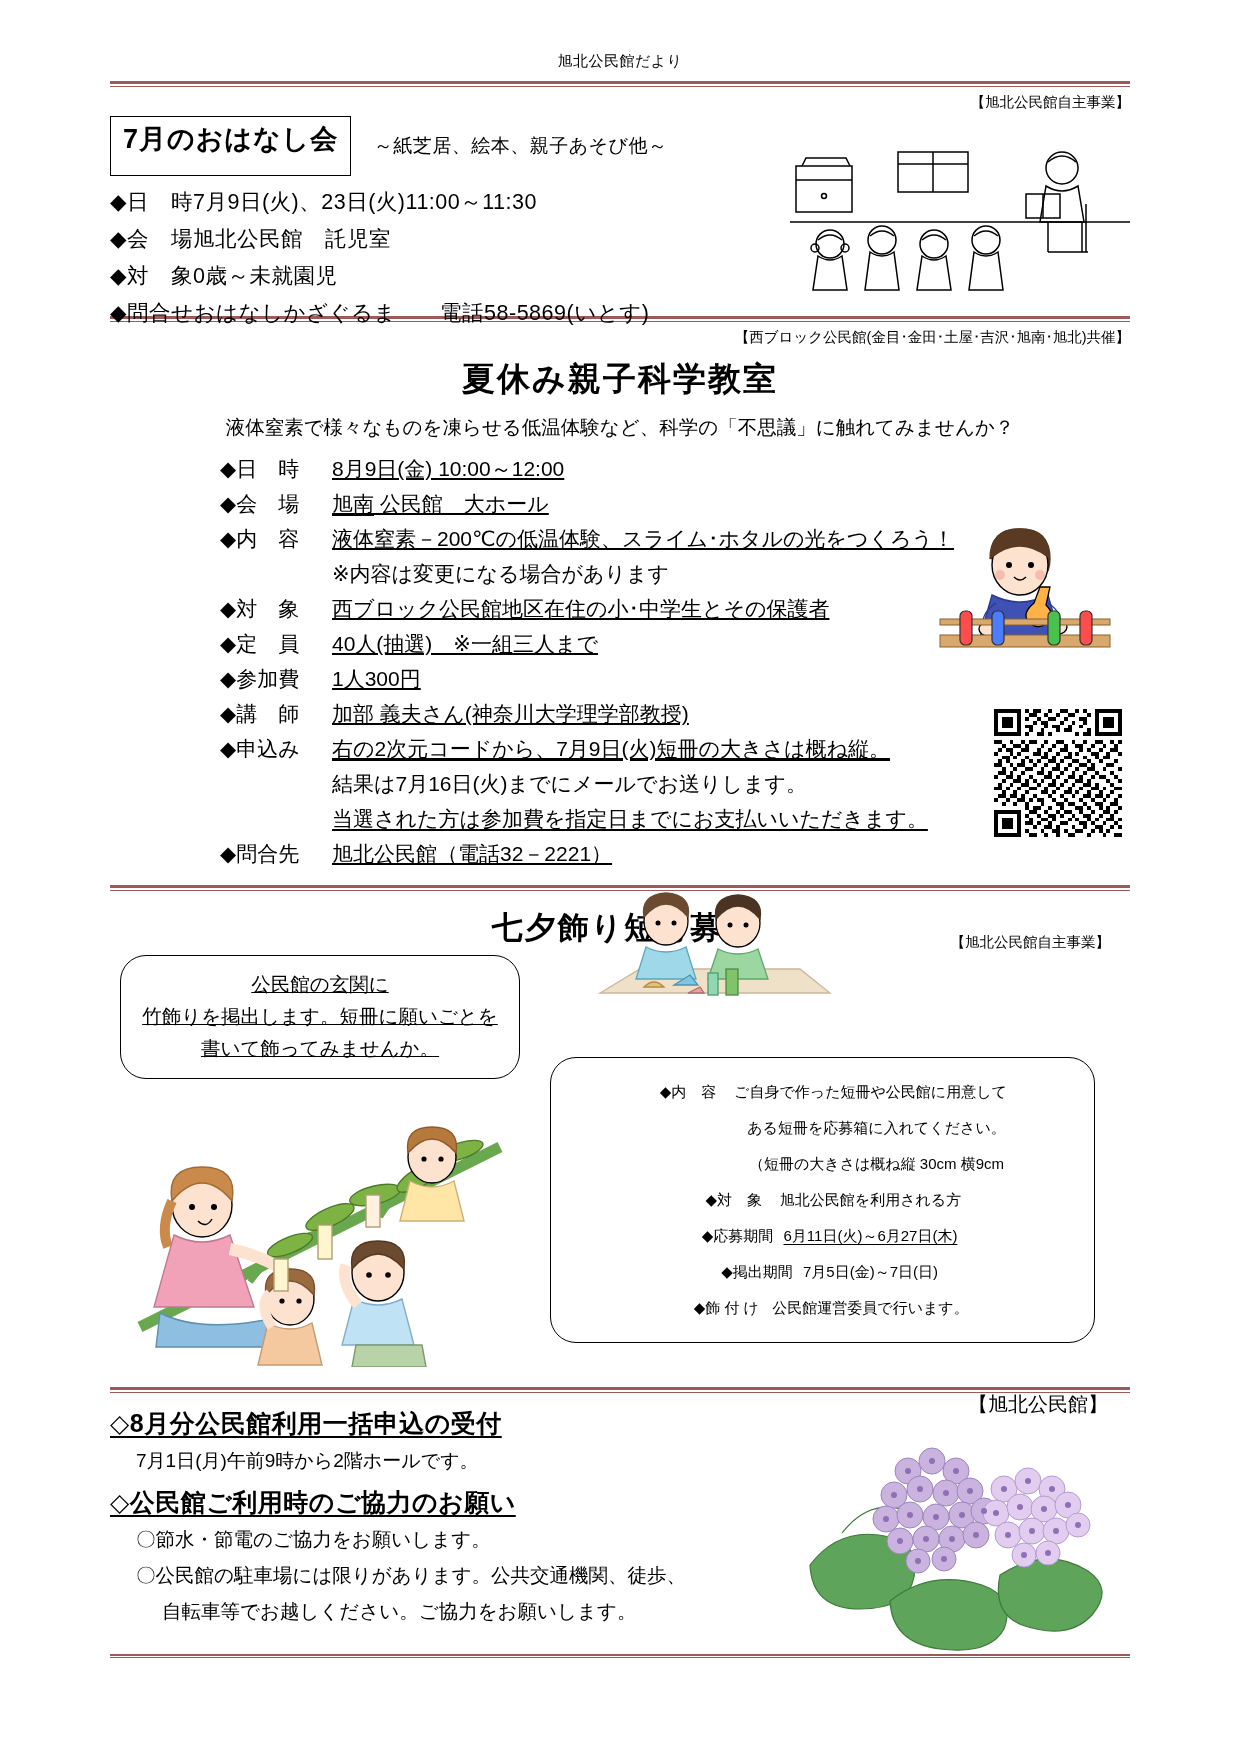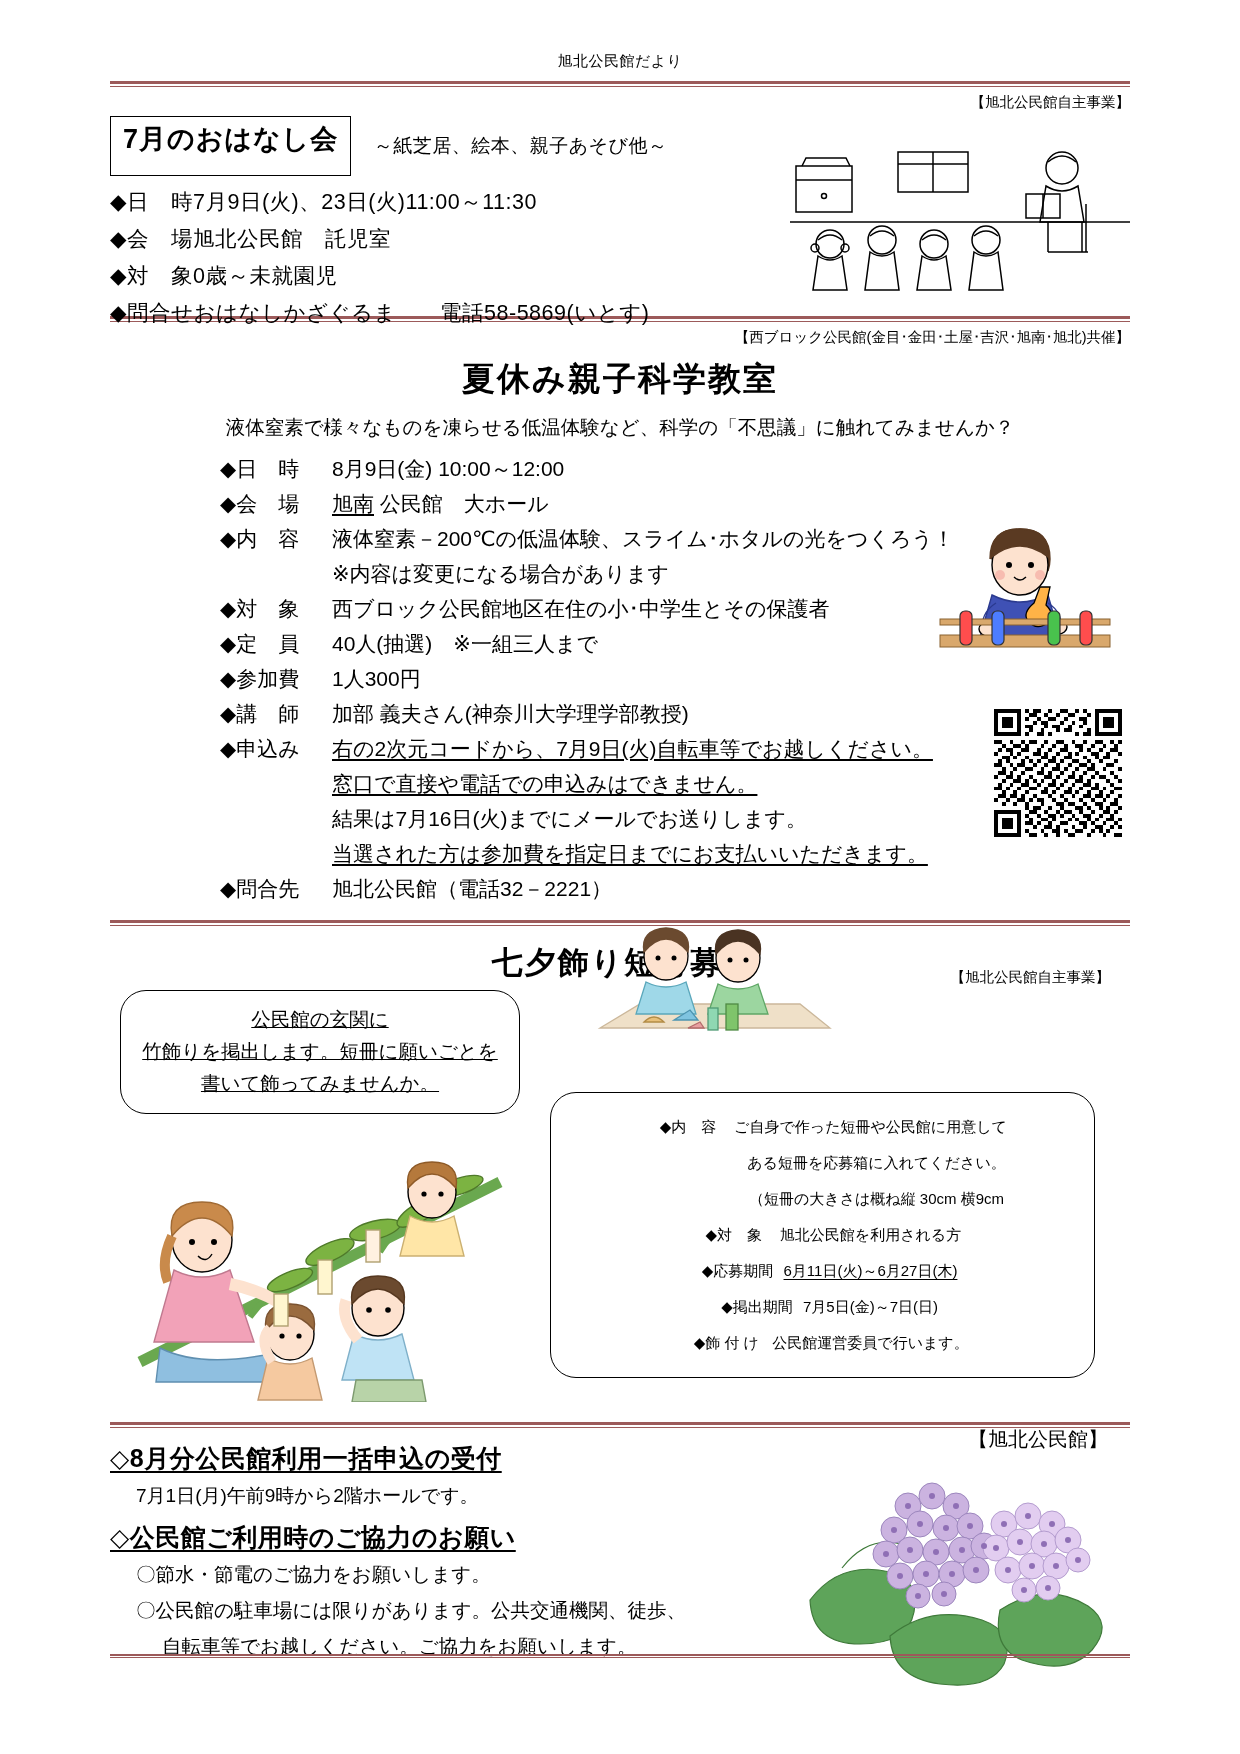--- a/index.html
+++ b/index.html
@@ -98,20 +98,21 @@
   .sec2 .lead {
     text-align: center;
     font-size: 19.5px;
     margin-top: 12px;
   }
   .sec2 .list {
     margin-top: 10px;
     margin-left: 110px;
     font-size: 21px;
     line-height: 35px;
+    text-decoration: underline;
   }
   .sec2 .list .lbl {
     display: inline-block;
     width: 112px;
   }
   .u { text-decoration: underline; text-underline-offset: 3px; }
   .indent { display: inline-block; margin-left: 112px; }
   .illus2 {
     position: absolute;
     right: 10px;
@@ -268,22 +269,21 @@
     <div class="lead">液体窒素で様々なものを凍らせる低温体験など、科学の「不思議」に触れてみませんか？</div>
     <div class="list">
       <div><span class="lbl">◆日　時</span><span>8月9日(金) 10:00～12:00</span></div>
       <div><span class="lbl">◆会　場</span><span class="u">旭南</span><span> 公民館　大ホール</span></div>
       <div><span class="lbl">◆内　容</span><span>液体窒素－200℃の低温体験、スライム･ホタルの光をつくろう！</span></div>
       <div><span class="indent">※内容は変更になる場合があります</span></div>
       <div><span class="lbl">◆対　象</span><span>西ブロック公民館地区在住の小･中学生とその保護者</span></div>
       <div><span class="lbl">◆定　員</span><span>40人(抽選)　※一組三人まで</span></div>
       <div><span class="lbl">◆参加費</span><span>1人300円</span></div>
       <div><span class="lbl">◆講　師</span><span>加部 義夫さん(神奈川大学理学部教授)</span></div>
-      <div><span class="lbl">◆申込み</span><span class="u">右の2次元コードから、7月9日(火)自転車等でお越しください。</span></div>
-      <div><span class="indent u">窓口で直接や電話での申込みはできません。</span></div>
+      <div><span class="lbl">◆申込み</span><span class="u">右の2次元コードから、7月9日(火)短冊の大きさは概ね縦。</span></div>
       <div><span class="indent">結果は7月16日(火)までにメールでお送りします。</span></div>
       <div><span class="indent u">当選された方は参加費を指定日までにお支払いいただきます。</span></div>
       <div><span class="lbl">◆問合先</span><span>旭北公民館（電話32－2221）</span></div>
     </div>
 
     <svg class="illus2" viewBox="0 0 190 160">
       <g stroke="#000" stroke-width="1.4" fill="none">
         <path d="M60 52 q0 -30 30 -30 q30 0 30 30 q0 6 -2 12" fill="#5a3a22" stroke="#5a3a22"></path>
         <ellipse cx="90" cy="58" rx="28" ry="30" fill="#fde2cf"></ellipse>
         <path d="M62 50 q28 -22 56 0 q2 -28 -28 -28 q-30 0 -28 28z" fill="#5a3a22" stroke="#5a3a22"></path>

